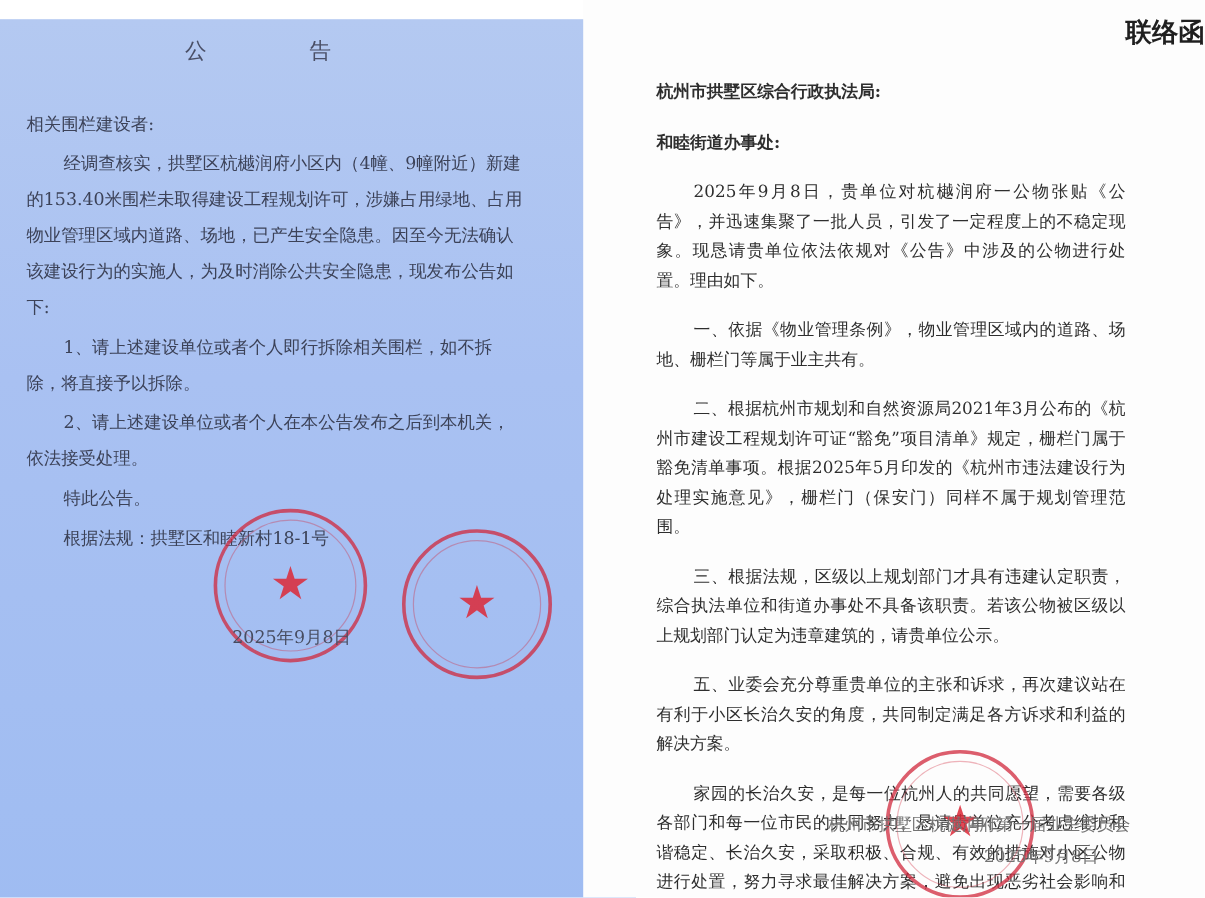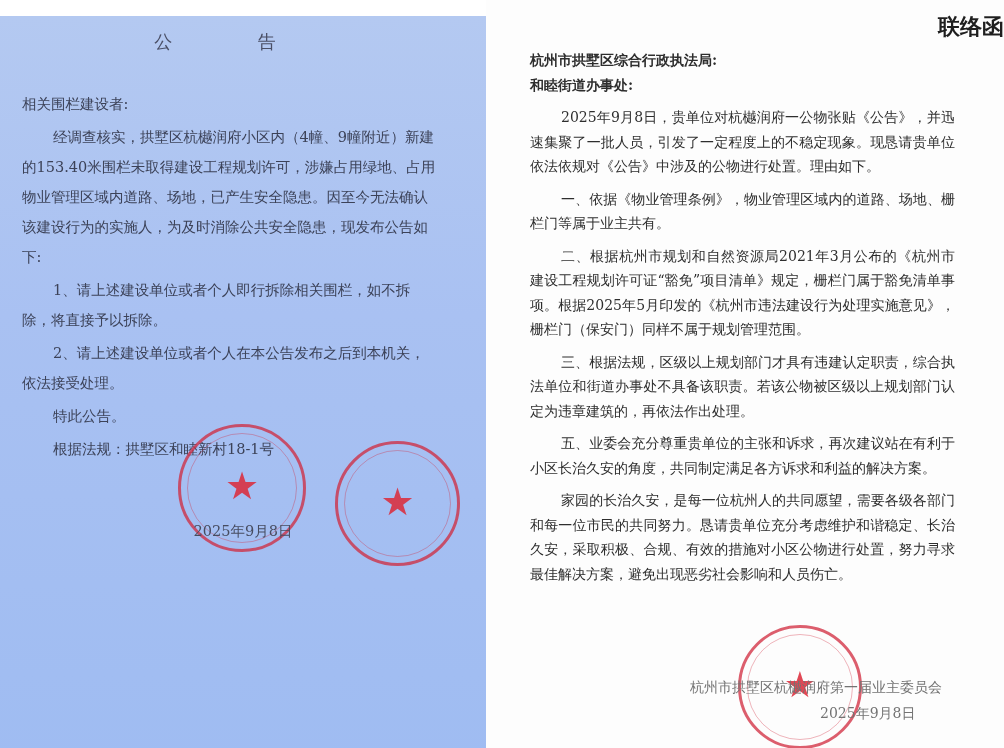--- a/index.html
+++ b/index.html
@@ -8,21 +8,21 @@
   .left{position:absolute;left:0;top:16px;width:530px;height:748px;
         background:linear-gradient(180deg,#b4c9f1 0%,#a9c1f2 40%,#9fbcf2 100%);overflow:hidden;}
   .right{position:absolute;left:486px;top:0;width:518px;height:748px;background:#fdfdfd;overflow:hidden;}
   .l-title{position:absolute;left:0;width:470px;top:14px;text-align:center;font-size:18px;letter-spacing:40px;color:#4a4f66;}
   .l-body{position:absolute;left:19px;top:70px;width:420px;font-size:14.5px;line-height:30px;color:#3c4258;}
   .l-body p{margin:3px;}
   .ind{text-indent:31px;}
   .l-sign{position:absolute;left:0;width:486px;text-align:center;font-size:14.5px;color:#474c60;}
   .r-title{position:absolute;left:0;width:518px;top:12px;text-align:right;font-size:22px;font-weight:bold;color:#1f1f1f;font-family:"DejaVu Sans","Liberation Sans",sans-serif;}
   .r-body{position:absolute;left:44px;top:48px;width:425px;font-size:14px;line-height:24.5px;color:#2e2e2e;}
-  .r-body p{margin:0;text-align:justify;}
+  .r-body p{margin:17px;text-align:justify;}
   .r-body .addr{font-weight:bold;}
   .r-body .gap{margin-top:8px;}
   .r-sign{position:absolute;font-size:14px;color:#737373;white-space:nowrap;margin-left:28px;}
   .seal{position:absolute;border-radius:50%;border:3px solid rgba(208,40,60,.75);box-sizing:border-box;}
   .seal .inner{position:absolute;inset:6px;border-radius:50%;border:1px solid rgba(208,40,60,.35);}
   .seal .star{position:absolute;left:50%;top:50%;transform:translate(-50%,-55%);color:rgba(220,40,55,.85);}
 </style>
 </head>
 <body>
 
@@ -50,21 +50,21 @@
 </div>
 
 <div class="right">
   <div class="r-title">联络函</div>
   <div class="r-body">
     <p class="addr">杭州市拱墅区综合行政执法局:</p>
     <p class="addr">和睦街道办事处:</p>
     <p class="ind gap">2025年9月8日，贵单位对杭樾润府一公物张贴《公告》，并迅速集聚了一批人员，引发了一定程度上的不稳定现象。现恳请贵单位依法依规对《公告》中涉及的公物进行处置。理由如下。</p>
     <p class="ind gap">一、依据《物业管理条例》，物业管理区域内的道路、场地、栅栏门等属于业主共有。</p>
     <p class="ind gap">二、根据杭州市规划和自然资源局2021年3月公布的《杭州市建设工程规划许可证“豁免”项目清单》规定，栅栏门属于豁免清单事项。根据2025年5月印发的《杭州市违法建设行为处理实施意见》，栅栏门（保安门）同样不属于规划管理范围。</p>
-    <p class="ind gap">三、根据法规，区级以上规划部门才具有违建认定职责，综合执法单位和街道办事处不具备该职责。若该公物被区级以上规划部门认定为违章建筑的，再依法作出处理。</p>
+    <p class="ind gap">三、根据法规，区级以上规划部门才具有违建认定职责，综合执法单位和街道办事处不具备该职责。若该公物被区级以上规划部门认定为违章建筑的，请贵单位公示。</p>
     <p class="ind gap">五、业委会充分尊重贵单位的主张和诉求，再次建议站在有利于小区长治久安的角度，共同制定满足各方诉求和利益的解决方案。</p>
     <p class="ind gap">家园的长治久安，是每一位杭州人的共同愿望，需要各级各部门和每一位市民的共同努力。恳请贵单位充分考虑维护和谐稳定、长治久安，采取积极、合规、有效的措施对小区公物进行处置，努力寻求最佳解决方案，避免出现恶劣社会影响和人员伤亡。</p>
   </div>
 
   <div class="seal" style="left:252px;top:625px;width:124px;height:124px;">
     <div class="inner"></div>
     <div class="star" style="font-size:36px;">★</div>
   </div>
 
   <div class="r-sign" style="left:176px;top:679px;">杭州市拱墅区杭樾润府第一届业主委员会</div>

